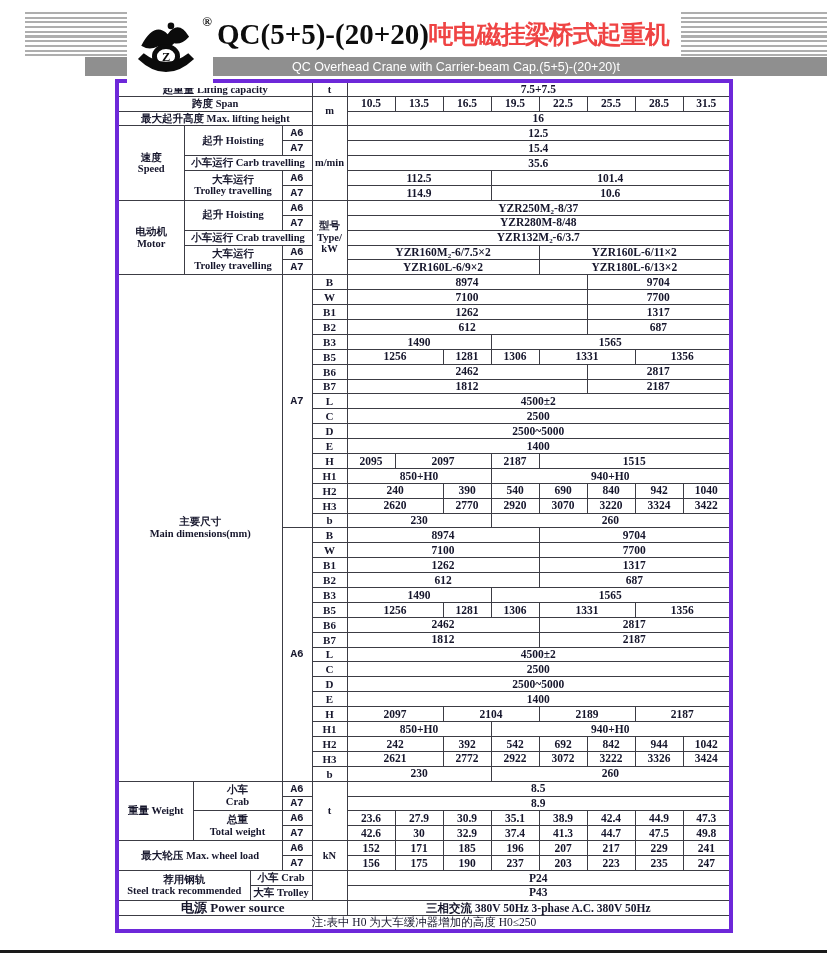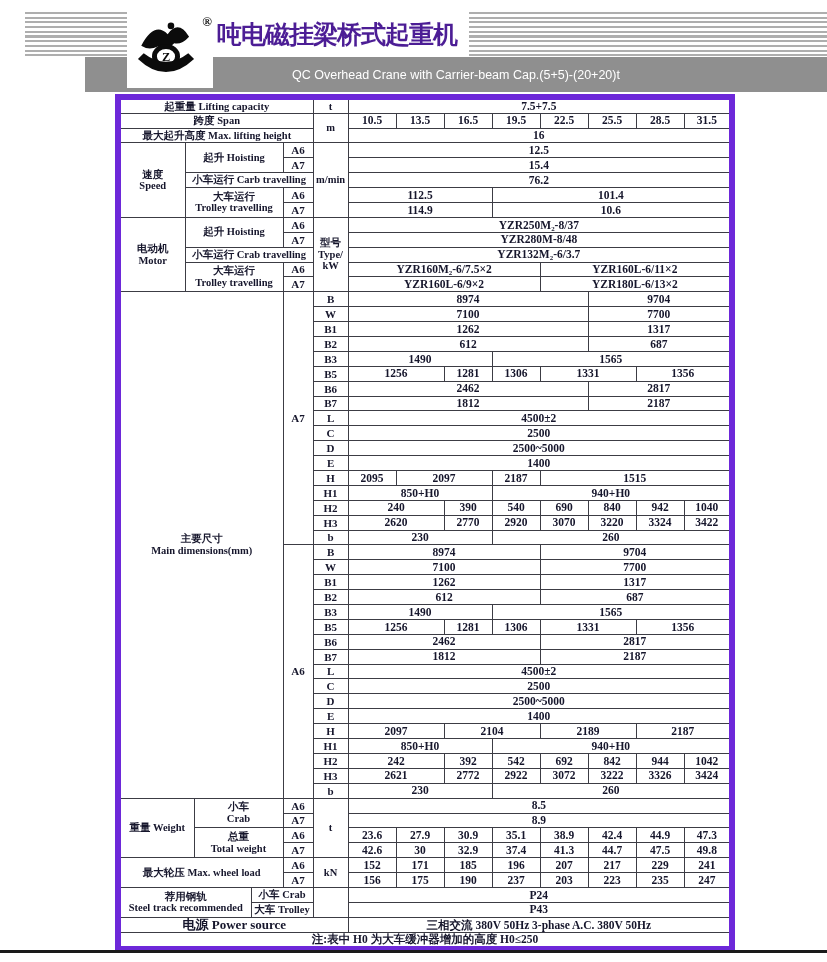--- a/index.html
+++ b/index.html
@@ -8,39 +8,39 @@
   
   #stripes{position:absolute;left:25px;top:12px;width:802px;height:45px;
     background:repeating-linear-gradient(to bottom,#aeaeae 0px,#aeaeae 2px,#ffffff 2px,#ffffff 4.7px);}
   #logo-box{position:absolute;left:127px;top:8px;width:86px;height:80px;background:#ffffff;z-index:3;}
   #logo-box svg{position:absolute;left:6px;top:8px;}
   #reg-mark{position:absolute;right:1px;top:6px;font-size:13px;font-weight:bold;color:#111;
     font-family:"Liberation Serif",serif;}
   #title-wrap{position:absolute;left:213px;top:12px;height:45px;max-width:560px;background:#ffffff;
     display:flex;align-items:center;padding:0 12px 0 4px;z-index:2;white-space:nowrap;}
   #title-model{font-family:"Liberation Serif","DejaVu Serif",serif;font-size:29px;font-weight:bold;color:#0d0d0d;}
-  #title-cjk{font-family:"Liberation Sans","DejaVu Sans",sans-serif;font-size:25px;font-weight:900;color:#4c1d95;
+  #title-cjk{font-family:"Liberation Sans","DejaVu Sans",sans-serif;font-size:25px;font-weight:900;color:#ef4444;
     letter-spacing:-1px;}
-  #subtitle-bar{position:absolute;left:85px;top:57px;width:742px;height:35px;background:#8f8f8f;z-index:1;
+  #subtitle-bar{position:absolute;left:85px;top:57px;width:742px;height:19px;background:#8f8f8f;z-index:1;
     display:flex;align-items:center;justify-content:center;}
   #subtitle-bar span{font-family:"Liberation Sans","DejaVu Sans",sans-serif;font-size:12.5px;color:#ffffff;}
   
-  #spec-table{position:absolute;left:115px;top:94px;width:615px;border-collapse:collapse;
-    table-layout:fixed;border:6px solid #6d28d9;}
+  #spec-table{position:absolute;left:115px;top:79px;width:615px;border-collapse:collapse;
+    table-layout:fixed;border:4px solid #6d28d9;}
   #spec-table tr{height:14.9px;}
   #spec-table td{border:1px solid #3c3c44;padding:0;margin:0;text-align:center;vertical-align:middle;
     color:#16162c;white-space:pre-line;overflow:hidden;line-height:1.1;}
   td.k-val {font-family:"Liberation Serif","DejaVu Serif",serif;font-size:11.5px;font-weight:bold;}
   td.k-dim {font-family:"Liberation Serif","DejaVu Serif",serif;font-size:11px;font-weight:bold;}
-  td.k-cls {font-family:Liberation Serif, serif;font-size:11px;font-weight:bold;}
+  td.k-cls {font-family:Liberation Mono, monospace;font-size:11px;font-weight:bold;}
   td.k-unit{font-family:"Liberation Serif","DejaVu Serif",serif;font-size:10.5px;font-weight:bold;line-height:1.05;}
   td.k-lab {font-family:"Liberation Serif","DejaVu Serif",serif;font-size:10.5px;font-weight:bold;line-height:1.12;}
   td.k-lab-left{font-family:"Liberation Serif","DejaVu Serif",serif;font-size:13px;font-weight:bold;
     text-align:left;padding-left:5px;}
-  td.k-note{font-family:"Liberation Serif","DejaVu Serif",serif;font-size:11.5px;font-weight:bold;}
+  td.k-note{font-family:"Liberation Serif","DejaVu Serif",serif;font-size:11.5px;font-weight:normal;}
   #footer-rule{position:absolute;left:0;top:950px;width:827px;height:3px;background:#1a1a1a;}
 </style>
 </head>
 <body>
 
 <div id="page">
 
   <div>
     <div id="stripes"></div>
 
@@ -53,20 +53,21 @@
         <path d="M10 36 Q26 6 42 22 Q55 4 68 25 Q59 35 50 33 Q42 41 30 37 Q19 42 10 36 Z" fill="#0b0b0b"></path>
         <circle cx="46" cy="12" r="4" fill="#0b0b0b"></circle>
         <ellipse cx="40" cy="49" rx="14" ry="12" fill="none" stroke="#0b0b0b" stroke-width="6"></ellipse>
         <text x="40" y="54" text-anchor="middle" font-size="15" font-weight="bold" font-family="Liberation Serif, serif" fill="#0b0b0b">Z</text>
         <path d="M6 52 Q40 84 74 52 L67 45 Q40 66 13 45 Z" fill="#0b0b0b"></path>
       </svg>
       <span id="reg-mark">®</span>
     </div>
 
     <div id="title-wrap">
+      <span id="title-model">QC(5+5)-(20+20)</span>
         <span id="title-cjk">吨电磁挂梁桥式起重机</span>
     </div>
   </div>
 
   <table id="spec-table">
     <colgroup>
         <col style="width: 67px;">
         <col style="width: 9px;">
         <col style="width: 57px;">
         <col style="width: 32px;">
@@ -110,21 +111,21 @@
           <td class="k-cls">A6</td>
           <td rowspan="5" class="k-unit">m/min</td>
           <td colspan="8" class="k-val">12.5</td>
         </tr>
         <tr>
           <td class="k-cls">A7</td>
           <td colspan="8" class="k-val">15.4</td>
         </tr>
         <tr>
           <td colspan="4" class="k-lab">小车运行 Carb travelling</td>
-          <td colspan="8" class="k-val">76.2</td>
+          <td colspan="8" class="k-val">35.6</td>
         </tr>
         <tr>
           <td colspan="3" rowspan="2" class="k-lab">大车运行
 Trolley travelling</td>
           <td class="k-cls">A6</td>
           <td colspan="3" class="k-val">112.5</td>
           <td colspan="5" class="k-val">101.4</td>
         </tr>
         <tr>
           <td class="k-cls">A7</td>

